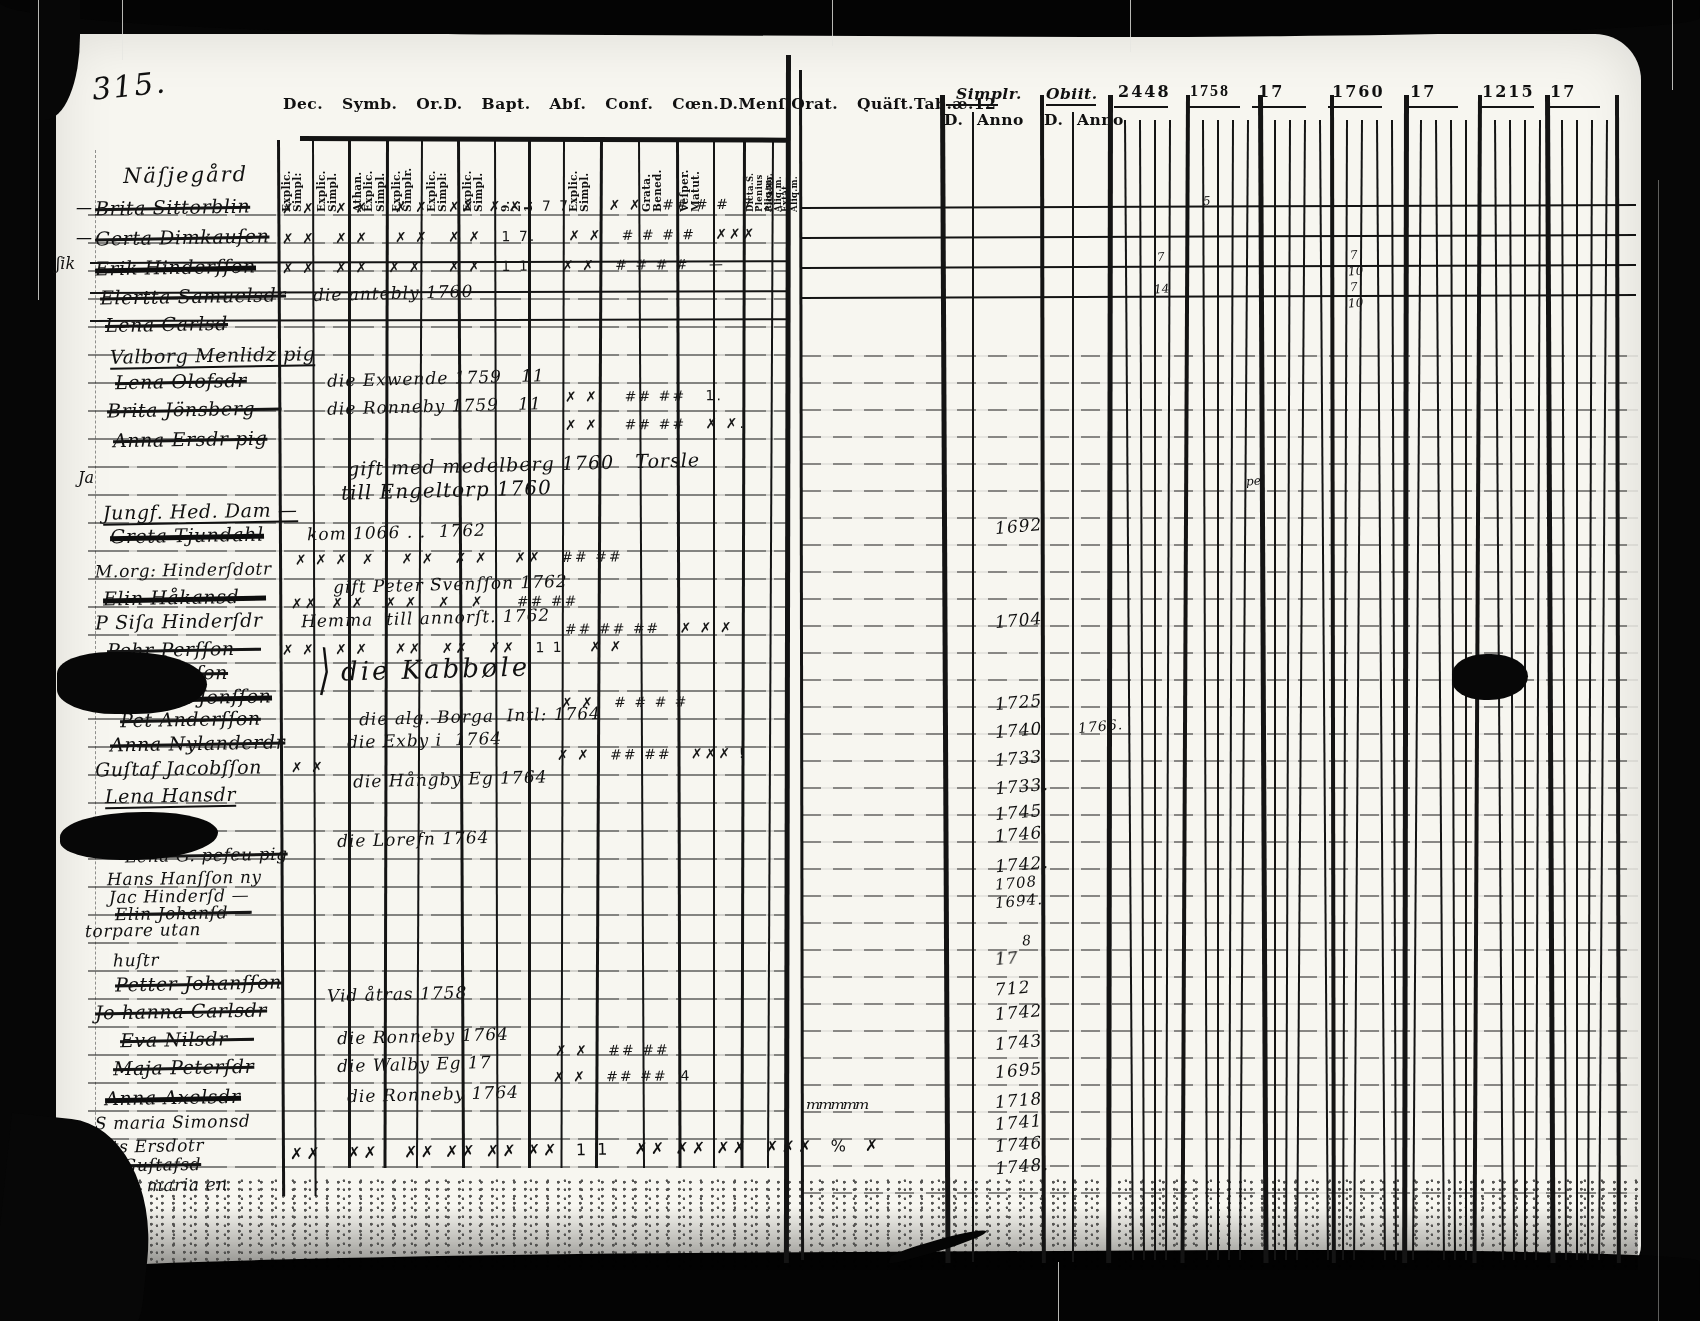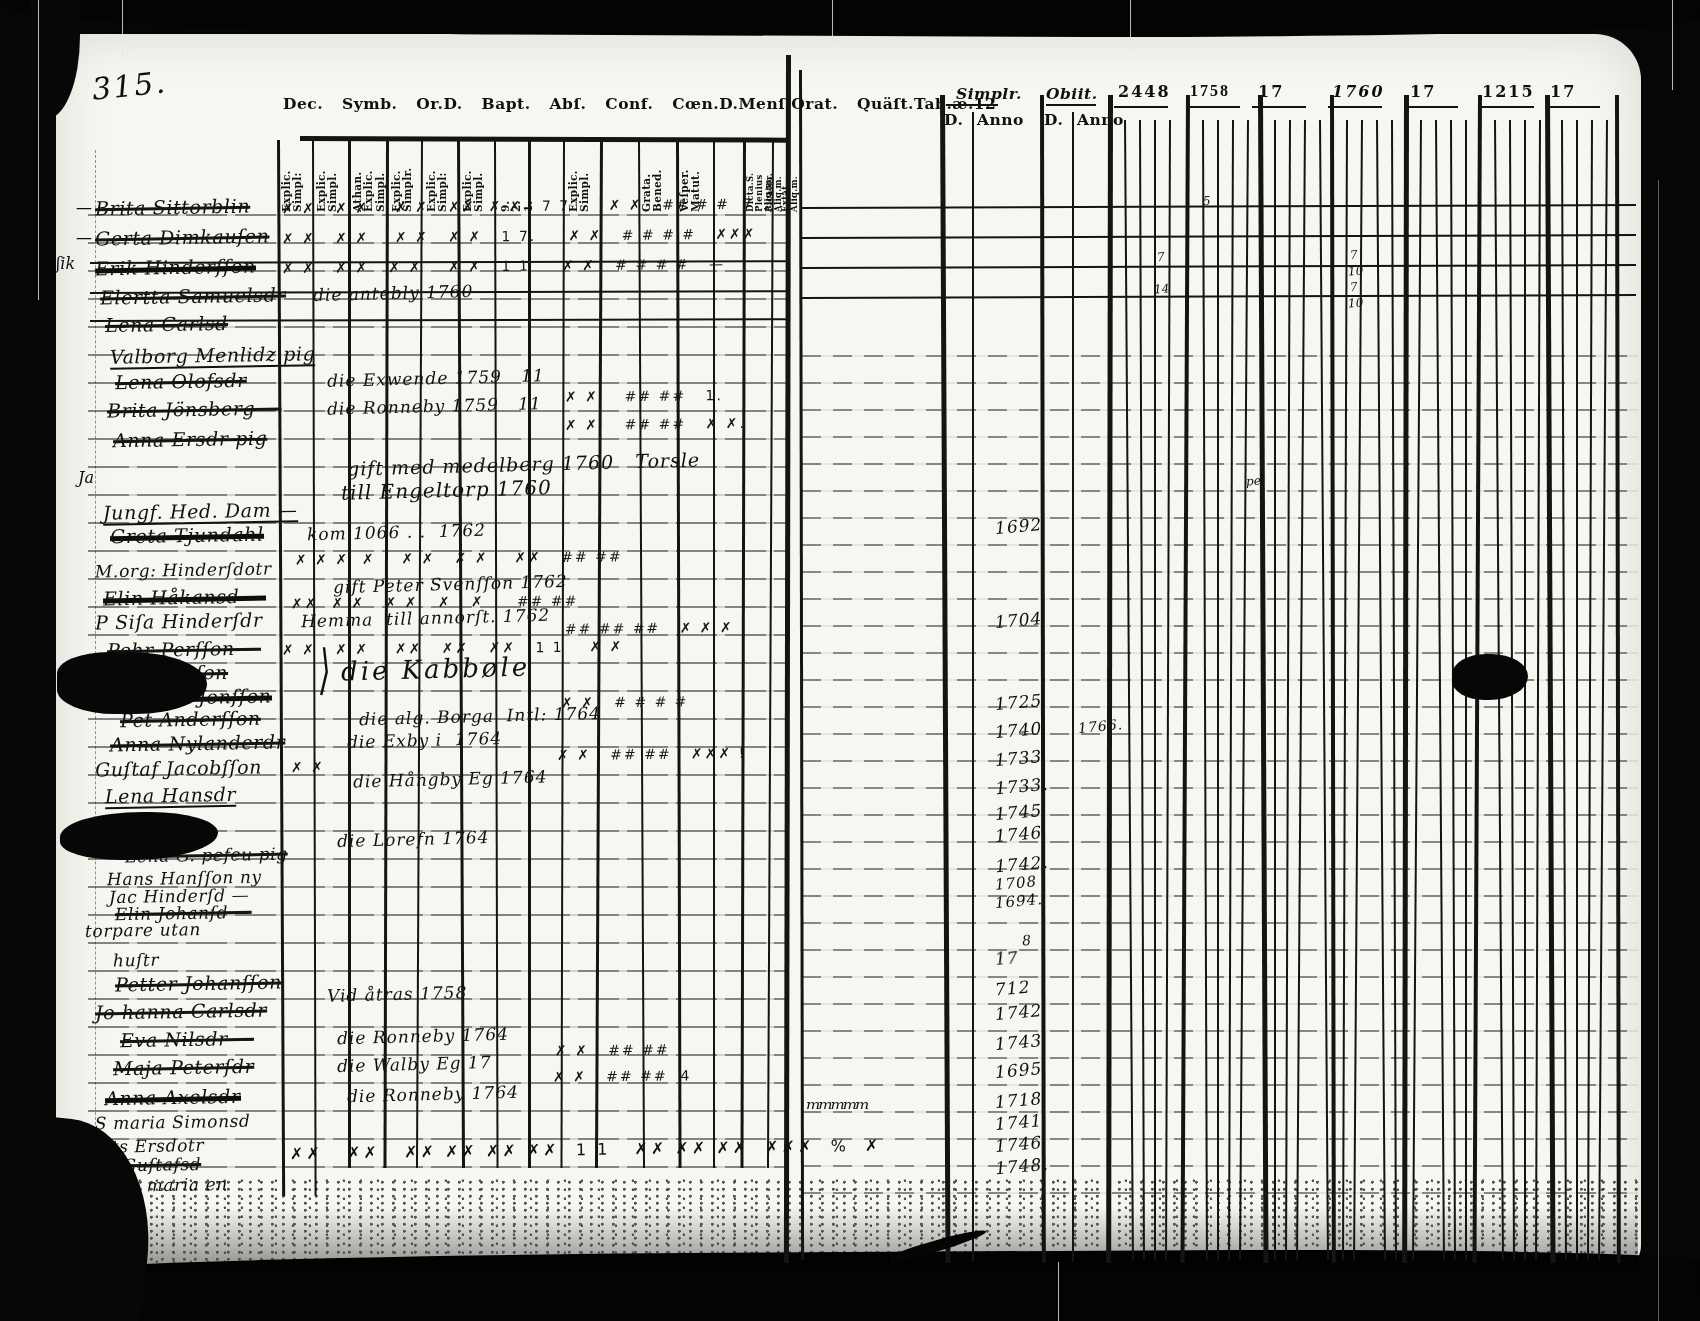--- a/index.html
+++ b/index.html
@@ -112,25 +112,26 @@
 
   <div class="printed" style="left:956px;top:84px;font-style:italic;">Simplr.</div>
   <div class="printed" style="left:1046px;top:84px;font-style:italic;">Obiit.</div>
   <div class="printed" style="left:944px;top:110px;">D.</div>
   <div class="printed" style="left:977px;top:110px;">Anno</div>
   <div class="printed" style="left:1044px;top:110px;">D.</div>
   <div class="printed" style="left:1077px;top:110px;">Anno</div>
   <div class="yearlbl" style="left:1118px;">2448</div>
   <div class="yearlbl" style="left:1190px;font-family:Liberation Serif, serif;">1758</div>
   <div class="yearlbl" style="left:1258px;">17</div>
-  <div class="yearlbl" style="left:1332px;font-style:italic;">1760</div>
+  <div class="yearlbl" style="left:1332px;">1760</div>
   <div class="yearlbl" style="left:1410px;">17</div>
   <div class="yearlbl smudge" style="left:1482px;">1215</div>
   <div class="yearlbl" style="left:1550px;">17</div>
 
+  <div class="row" style="top:163px;"><span class="hw farm" style="margin-left:28px;">Näſjegård</span></div>
   <div class="row" style="top:196px;">
     <span class="hw strike">Brita Sittorblin</span>
     <span class="marks" style="left:187px;">✗ ✗   ✗ ✗    ✗ ✗   ✗✗  ✗ ✗   7 7      ✗ ✗   ## # #  7.</span></div>
   <div class="row" style="top:226px;">
     <span class="hw strike">Gerta Dimkauſen</span>
     <span class="marks" style="left:187px;">✗ ✗   ✗ ✗    ✗ ✗   ✗ ✗   1 7.     ✗ ✗   # # # #   ✗✗✗</span></div>
   <div class="row" style="top:256px;">
     <span class="hw strike2">Erik Hinderſſon</span>
     <span class="marks" style="left:187px;">✗ ✗   ✗ ✗   ✗ ✗    ✗ ✗   1 1     ✗ ✗   # # # #   —</span></div>
   <div class="row" style="top:285px;">

